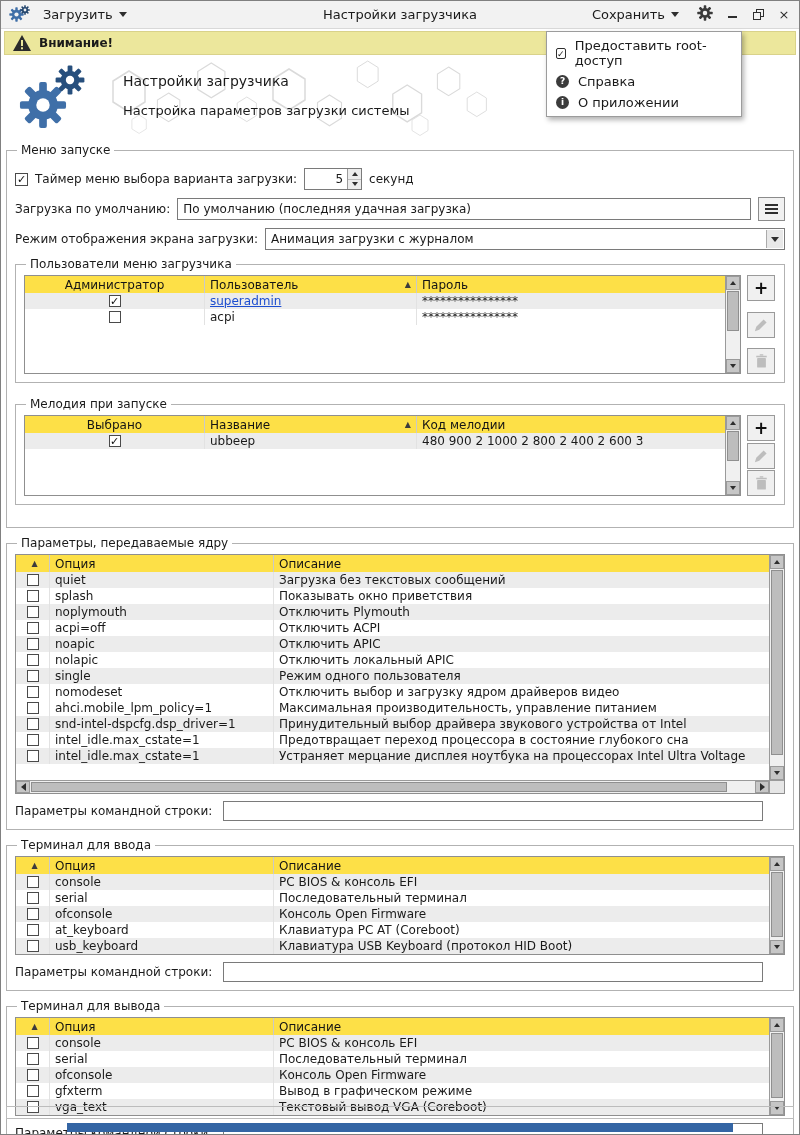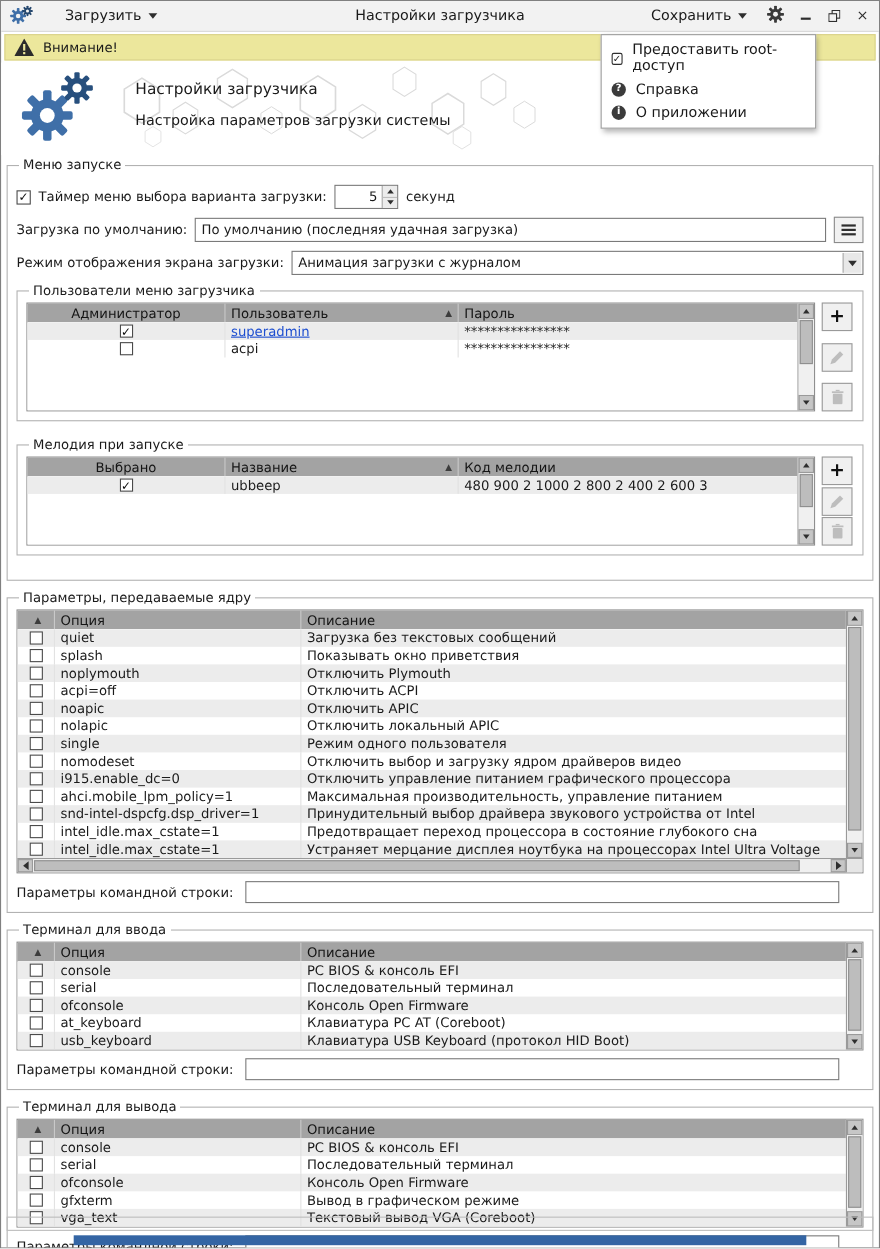--- a/index.html
+++ b/index.html
@@ -2,41 +2,41 @@
 <html><head>
 <meta charset="utf-8">
 <style>
   *{box-sizing:border-box;margin:0;padding:0}
   html,body{background:#fff}
   body{width:800px;height:1135px;font-family:"DejaVu Sans",sans-serif;font-size:12px;color:#1a1a1a}
   .window{width:800px;height:1135px;border:1px solid #808080;position:relative;background:#fff;overflow:hidden}
 
   
   .titlebar{height:28px;background:#f2f2f2;border-bottom:1px solid #d9d9d9;display:flex;align-items:center;padding:0 8px;position:relative}
-  .tb-left{display:flex;align-items:flex-start;gap:20px}
+  .tb-left{display:flex;align-items:flex-start;gap:4px}
   .appicon{position:relative;width:24px;height:22px;display:inline-block}
   .appicon .g1{position:absolute;left:0;top:3px}
   .appicon .g2{position:absolute;left:11px;top:0}
   .tb-btn{display:flex;align-items:center;gap:6px;font-size:13px;padding:3px 6px;cursor:default}
   .tb-title{position:absolute;left:0;right:0;text-align:center;font-size:13px;pointer-events:none}
   .tb-right{margin-left:auto;display:flex;align-items:center;gap:12px;z-index:2}
   .winbtn{display:inline-flex;align-items:center;justify-content:center;width:14px;height:14px;font-size:13px;color:#2e2e2e}
   .min-glyph{display:inline-block;width:9px;height:7px;border-bottom:2px solid #2e2e2e}
   .gearbtn{display:inline-flex;align-items:center}
 
   .tri{display:inline-block;width:0;height:0}
   .tri-d{border-left:4px solid transparent;border-right:4px solid transparent;border-top:5px solid #2e2e2e}
   .tri-l{border-top:4px solid transparent;border-bottom:4px solid transparent;border-right:5px solid #2e2e2e}
   .tri-r{border-top:4px solid transparent;border-bottom:4px solid transparent;border-left:5px solid #2e2e2e}
   .tri-t-u{border-left:3px solid transparent;border-right:3px solid transparent;border-bottom:4px solid #2e2e2e}
   .tri-t-d{border-left:3px solid transparent;border-right:3px solid transparent;border-top:4px solid #2e2e2e}
 
   
   .warnbar{margin:2px 3px;height:24px;background:#ece79c;border:1px solid #d9d28a;display:flex;align-items:center;gap:8px;padding:0 8px}
-  .warntext{font-weight:normal;font-size:12px}
+  .warntext{font-weight:bold;font-size:12px}
 
   
   .menu{position:absolute;top:30px;right:57px;width:196px;background:#fff;border:1px solid #9c9c9c;box-shadow:2px 3px 5px rgba(0,0,0,.3);z-index:100;padding:3px 0}
   .mitem{display:flex;align-items:center;gap:9px;padding:3px 12px 3px 9px;font-size:13px}
   .mcheck{display:inline-block;width:11px;height:11px;border:1px solid #2e2e2e;border-radius:2px;font-size:9px;line-height:10px;text-align:center}
   .circ{display:inline-block;width:13px;height:13px;border-radius:50%;background:#3b3b3b;color:#fff;font-size:9px;line-height:13px;text-align:center;font-weight:bold}
 
   
   .appheader{height:84px;position:relative;overflow:hidden;background:#fff}
   .hexes{position:absolute;left:110px;top:0}
@@ -69,21 +69,21 @@
   .hamb div{width:13px;height:2px;background:#2e2e2e}
 
   .combo{flex:1;height:22px;border:1px solid #7a7a7a;background:#fff;display:flex;align-items:center;padding-left:5px;position:relative;white-space:nowrap;overflow:hidden}
   .combo-btn{position:absolute;right:1px;top:1px;bottom:1px;width:17px;background:#e8e8e8;border-left:1px solid #ababab;display:flex;align-items:center;justify-content:center}
 
   
   .grouprow{display:flex;gap:6px;align-items:stretch}
   .tbl{flex:1;border:1px solid #8f8f8f;background:#fff;display:flex;flex-direction:column;min-width:0}
   .tbl-main{display:flex;flex:1;min-height:0}
   .tbl-grid{flex:1;display:flex;flex-direction:column;min-width:0}
-  .thead{display:flex;background:#a3a3a3;height:17px;flex:0 0 17px}
+  .thead{display:flex;background:#fde047;height:17px;flex:0 0 17px}
   .th{display:flex;align-items:center;padding:0 5px;border-right:1px solid #c9c9c9;font-size:12px;color:#141414;overflow:hidden;white-space:nowrap}
   .th:last-child{border-right:none}
   .sort-arrow{font-size:8px;color:#3c3c3c;margin-left:auto;padding-left:4px}
   .sort-only{margin:0 auto}
   .tbody{background:#fff;overflow:hidden}
   .trow{display:flex;height:16px;align-items:stretch}
   .trow.alt{background:#ececec}
   .tc{display:flex;align-items:center;padding:0 5px;border-right:1px solid #e2e2e2;overflow:hidden;white-space:nowrap;font-size:12px}
   .tc:last-child{border-right:none}
   .c-admin{width:180px;justify-content:center;flex:0 0 180px}
@@ -513,27 +513,20 @@
                 <div class="tc c-opt">single</div>
                 <div class="tc c-desc">Режим одного пользователя</div>
               </div>
               <div class="trow">
                 <div class="tc c-check">
                   <span class="cbx" style="height: 12px; width: 12px;"></span>
                 </div>
                 <div class="tc c-opt">nomodeset</div>
                 <div class="tc c-desc">Отключить выбор и загрузку ядром драйверов видео</div>
               </div>
-              <div class="trow alt">
-                <div class="tc c-check">
-                  <span class="cbx" style="height: 12px; width: 12px;"></span>
-                </div>
-                <div class="tc c-opt">i915.enable_dc=0</div>
-                <div class="tc c-desc">Отключить управление питанием графического процессора</div>
-              </div>
               <div class="trow">
                 <div class="tc c-check">
                   <span class="cbx" style="height: 12px; width: 12px;"></span>
                 </div>
                 <div class="tc c-opt">ahci.mobile_lpm_policy=1</div>
                 <div class="tc c-desc">Максимальная производительность, управление питанием</div>
               </div>
               <div class="trow alt">
                 <div class="tc c-check">
                   <span class="cbx" style="height: 12px; width: 12px;"></span>

